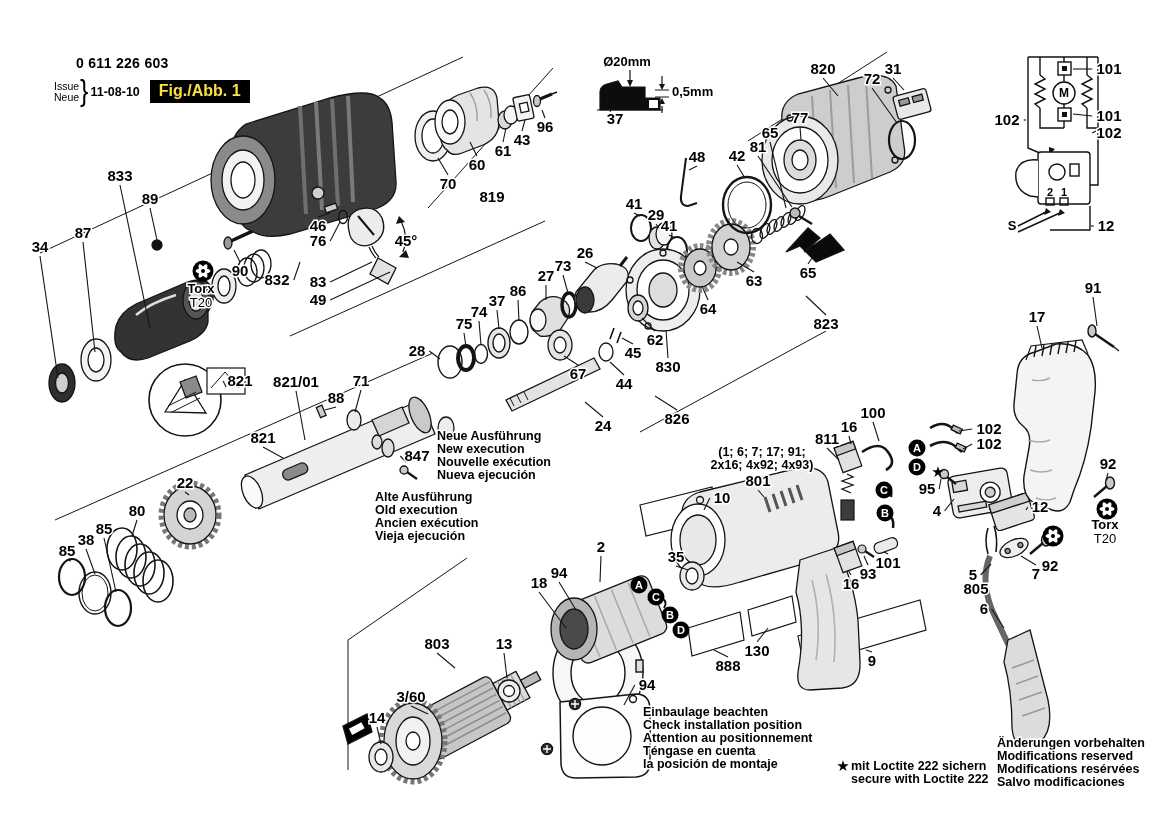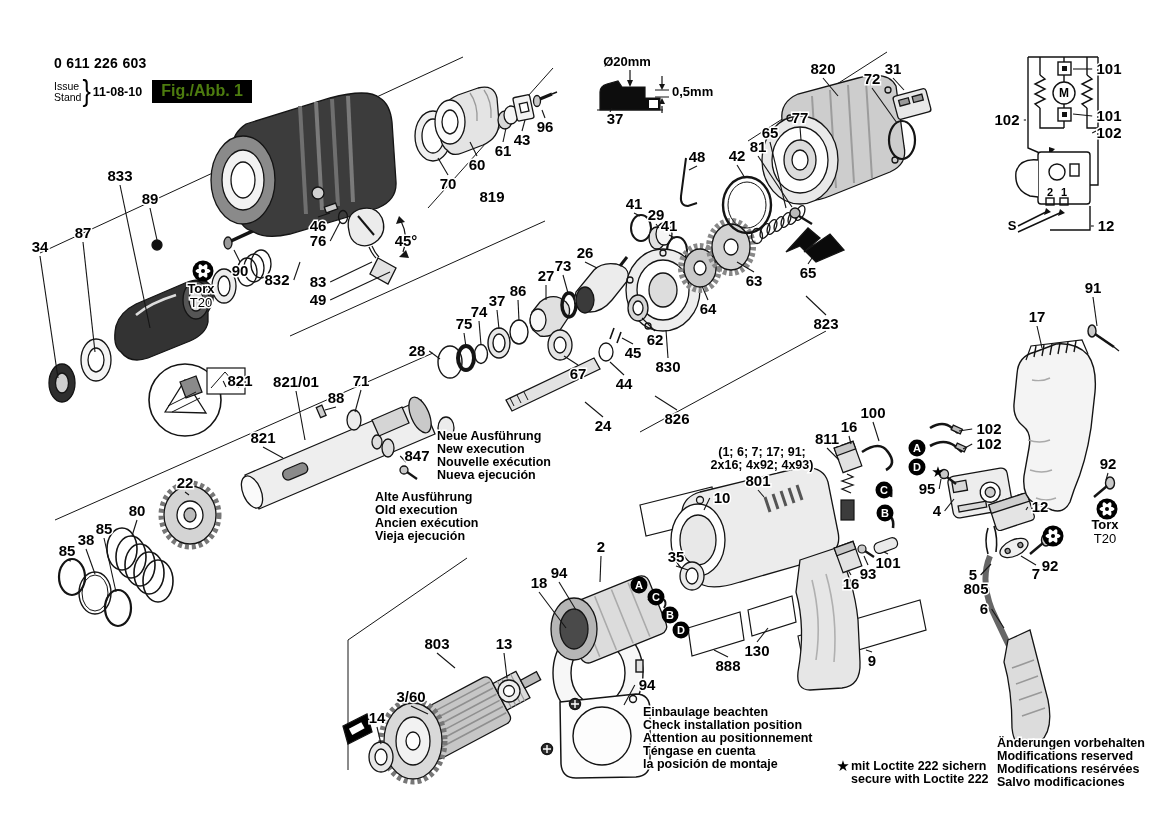--- a/index.html
+++ b/index.html
@@ -4,38 +4,38 @@
 <style>
   html,body{margin:0;padding:0;background:#e9e9e9;}
   .page{position:relative;width:1168px;height:826px;background:#ffffff;overflow:hidden;
         font-family:"Liberation Sans",sans-serif;color:#000;}
   svg text{font-family:"Liberation Sans",sans-serif;}
   .t13b{font-size:13px;font-weight:bold;}
   .t15b{font-size:15px;font-weight:bold;}
   .t12b{font-size:12px;font-weight:bold;}
   .t11b{font-size:11px;font-weight:bold;}
   .header{position:absolute;left:54px;top:55px;z-index:5;}
-  .part-number{font-size:14px;font-weight:bold;letter-spacing:.3px;}
+  .part-number{font-size:14px;font-weight:bold;letter-spacing:.3px;margin-left:22px;}
   .issue-row{display:flex;align-items:center;margin-top:6px;}
   .issue-stand{display:flex;flex-direction:column;font-size:10.5px;line-height:11px;}
   .brace{font-size:25px;font-weight:300;margin:0 2px 0 1px;transform:scaleY(1.15);}
   .date{font-size:12.5px;font-weight:bold;margin-right:10px;}
-  .fig-badge{background:#000;color:#4d7c0f;font-size:16px;font-weight:bold;padding:2px 9px 3px 9px;}
+  .fig-badge{background:#000;color:#fde047;font-size:16px;font-weight:bold;padding:2px 9px 3px 9px;}
 </style>
 </head>
 <body>
 
 <div class="page">
 
   <div class="header">
     <div class="part-number">0 611 226 603</div>
     <div class="issue-row">
       <div class="issue-stand">
         <span>Issue</span>
-        <span>Stand</span>
+        <span>Neue</span>
       </div>
       <div class="brace">}</div>
       <div class="date">11-08-10</div>
       <div class="fig-badge">Fig./Abb. 1</div>
     </div>
   </div>
 
   <svg id="diagram" width="1168" height="826" viewBox="0 0 1168 826">
 
     <g stroke="#161616" stroke-width="1" fill="none">

